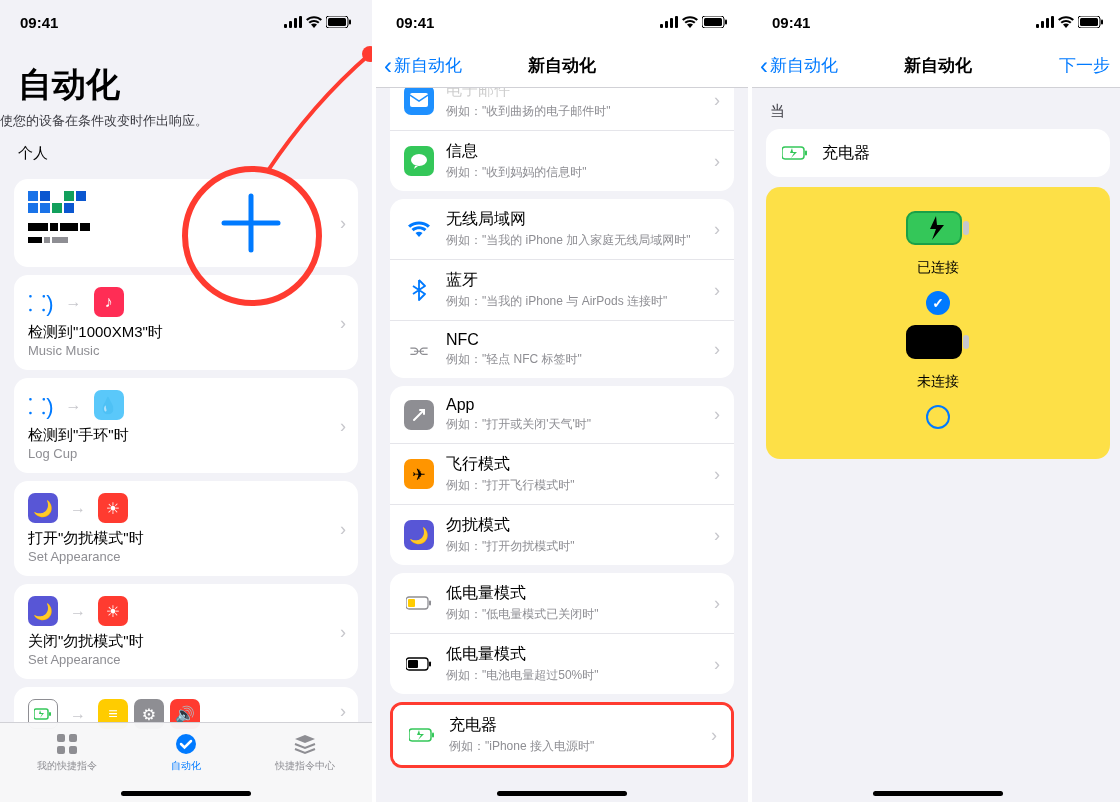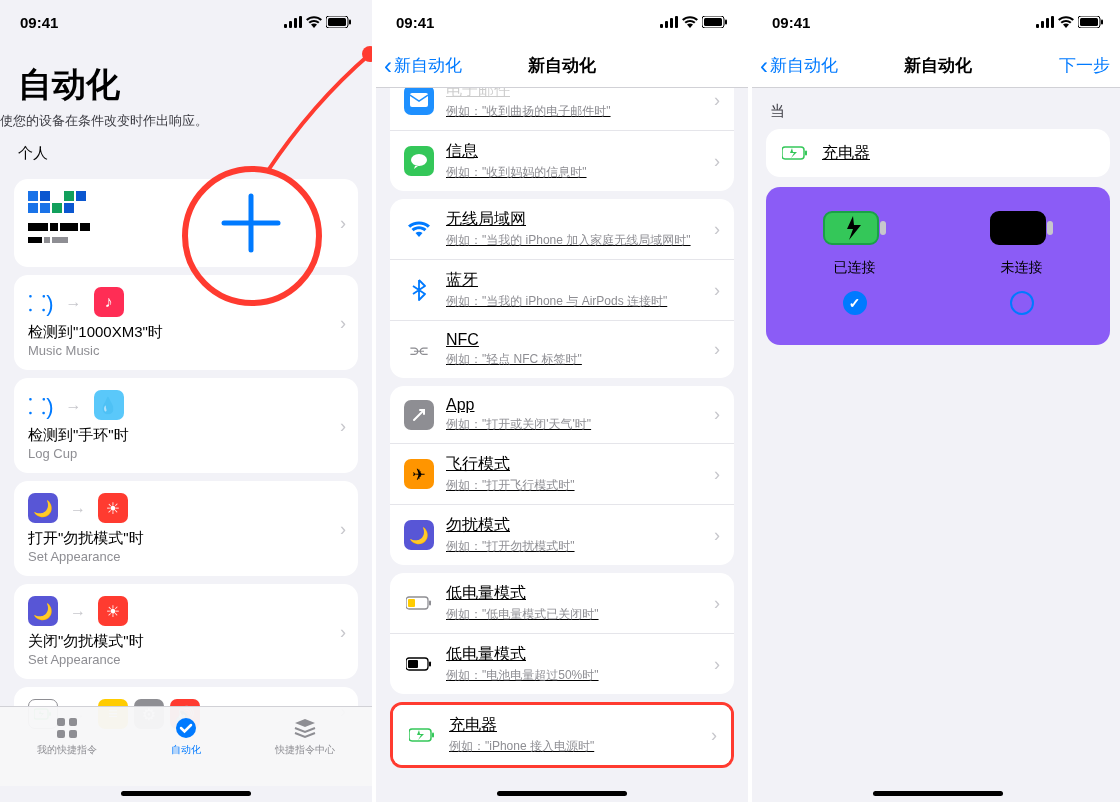--- a/index.html
+++ b/index.html
@@ -74,42 +74,42 @@
     min-height: 56px;
   }
   .row + .row { border-top: .5px solid #e5e5ea; }
   .row .icon-slot {
     width: 30px; height: 30px;
     border-radius: 7px;
     display: flex; align-items: center; justify-content: center;
     margin-right: 12px;
     flex: 0 0 30px;
   }
-  .row .texts { flex: 1; min-width: 0; text-decoration: underline; }
+  .row .texts { flex: 1; min-width: 0; }
   .row .title { font-size: 16px; color: #000; }
   .row .desc  { font-size: 12px; color: #8e8e93; margin-top: 2px; }
   .chev { color: #c7c7cc; font-size: 18px; margin-left: 6px; }
   .arrow-to { color: #c7c7cc; font-size: 16px; margin: 0 6px; }
 
   .auto-card { padding: 12px 14px; }
   .auto-icons { display: flex; align-items: center; gap: 6px; margin-bottom: 6px; flex-wrap: wrap; }
   .app-icon {
     width: 30px; height: 30px; border-radius: 7px;
     display: flex; align-items: center; justify-content: center;
     font-size: 16px; color: #fff;
   }
   .blur-strip { display: flex; gap: 2px; margin-bottom: 6px; }
   .blur-strip span { background: #000; height: 8px; }
   .auto-title { font-size: 15px; color: #000; }
   .auto-sub { font-size: 13px; color: #8e8e93; margin-top: 1px; }
   .auto-card .chev { position: absolute; right: 12px; top: 50%; transform: translateY(-50%); }
 
   .tab-bar {
     position: absolute;
-    bottom: 16px; left: 0; right: 0;
+    bottom: 0; left: 0; right: 0;
     height: 80px;
     border-top: .5px solid #d1d1d6;
     background: rgba(247,247,248,.96);
     display: flex;
     justify-content: space-around;
     align-items: flex-start;
     padding-top: 8px;
   }
   .tab-item { display: flex; flex-direction: column; align-items: center; gap: 2px; color: #8e8e93; font-size: 10px; }
   .tab-item.active { color: #007aff; }
@@ -136,26 +136,27 @@
   .plus-svg { position:absolute; top:178px; left:206px; z-index:4; }
 
   .pointer-line {
     position:absolute;
     top:44px; left:262px;
     width:120px; height:136px;
     z-index:5; pointer-events:none;
   }
 
   .option-card {
-    background: #8b5cf6;
+    background: #fde047;
     border-radius: 14px;
     margin: 10px 14px;
     padding: 24px 10px 30px;
     display: flex;
     gap: 10px;
+    flex-direction: column;
   }
   .option {
     flex: 1;
     display: flex; flex-direction: column; align-items: center; gap: 14px;
   }
   .option .label { font-size: 14px; color: #000; }
   .radio {
     width: 24px; height: 24px; border-radius: 50%;
     border: 2px solid #007aff;
     display:flex; align-items:center; justify-content:center;

